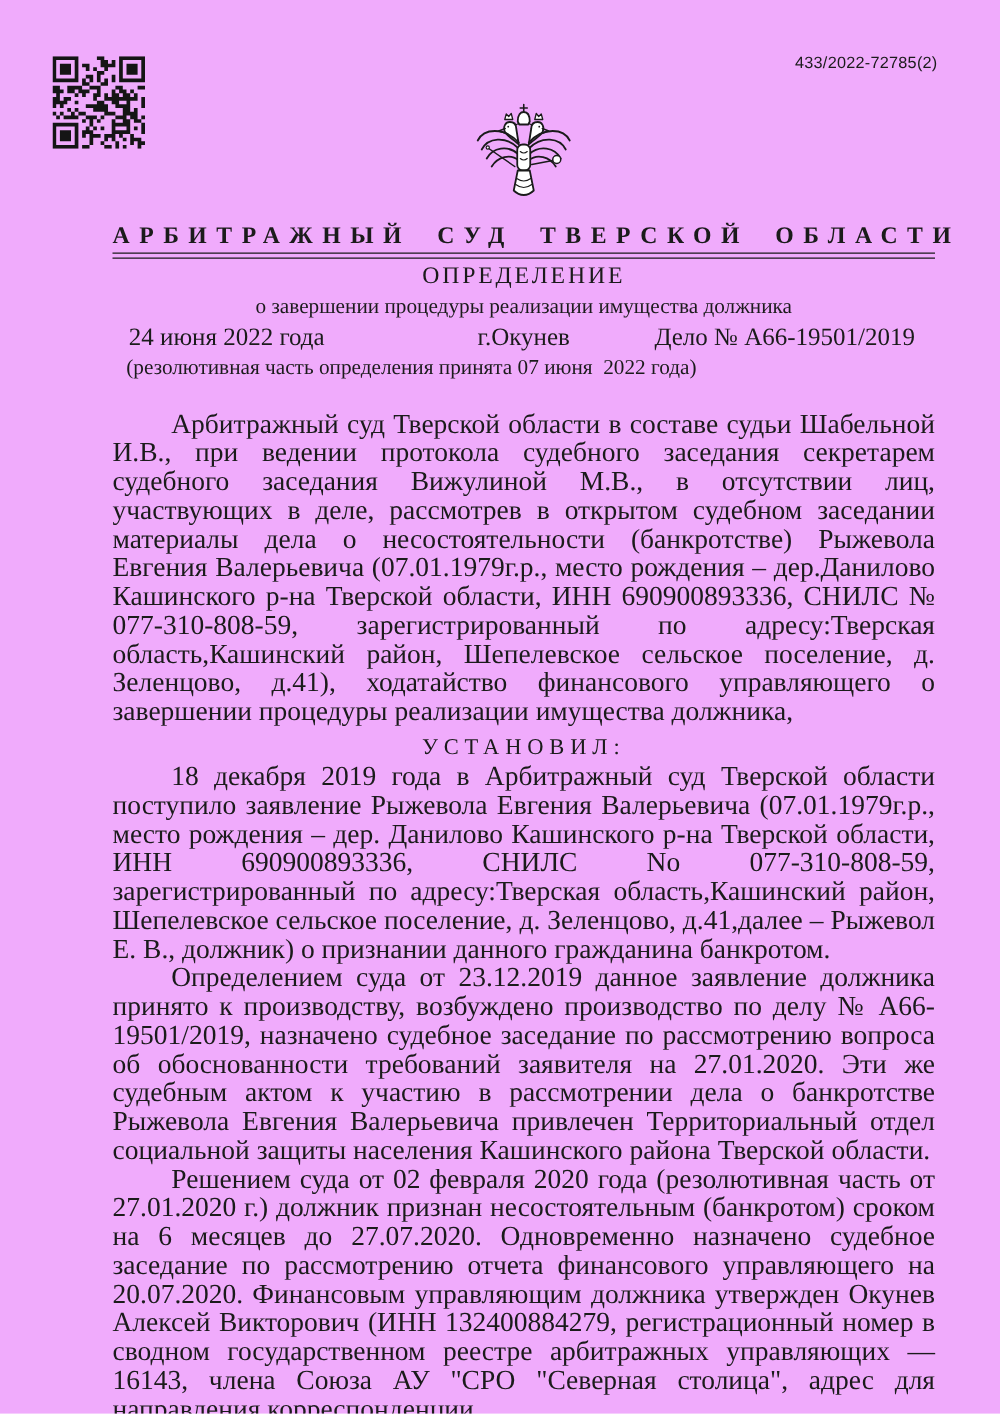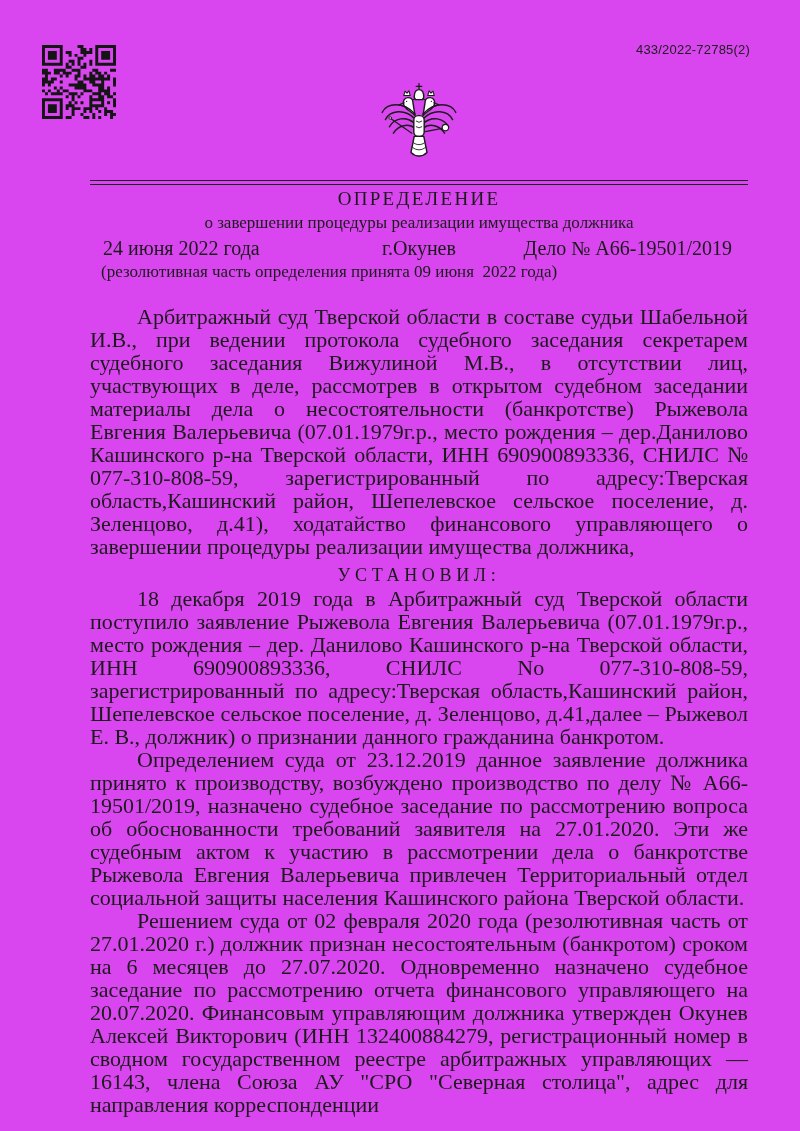--- a/index.html
+++ b/index.html
@@ -1,17 +1,17 @@
 <!DOCTYPE html>
 <html><head>
 <meta charset="utf-8">
 <style>
   html,body{margin:0;padding:0;background:#fff;}
   .page{
-    position:relative;width:800px;height:1131px;background:#d946ef;
+    position:relative;width:800px;height:1131px;background:#f0abfc;
     font-family:"Liberation Serif","DejaVu Serif",serif;color:#1b1b1b;
     overflow:hidden;
   }
   .qr{position:absolute;left:42px;top:45px;width:74px;height:74px;}
   .doc-number{
     position:absolute;top:42px;right:50px;
     font-family:"Liberation Sans","DejaVu Sans",sans-serif;
     font-size:13px;letter-spacing:.2px;
   }
   .content{padding:0 52px 0 90px;}
@@ -93,32 +93,33 @@
 
           <rect x="43.5" y="42" width="13" height="26" rx="5.5" fill="#fff"></rect>
           <path d="M46.5 49 Q50 52 53.5 49 M46.5 56 Q50 59 53.5 56" stroke-width="1.1"></path>
 
           <path d="M44 68 L40 88 C46 94 54 94 60 88 L56 68 Z" fill="#fff"></path>
           <path d="M43 76 Q50 81 57 76 M42 82 Q50 88 58 82" stroke-width="1.1"></path>
         </g>
       </svg>
     </div>
 
+    <div class="court-name">АРБИТРАЖНЫЙ СУД ТВЕРСКОЙ ОБЛАСТИ</div>
     <div class="double-rule"></div>
 
     <div class="doc-type">ОПРЕДЕЛЕНИЕ</div>
     <div class="doc-subtitle">о завершении процедуры реализации имущества должника</div>
 
     <div class="date-row">
       <span class="date-left">24 июня 2022 года</span>
       <span class="date-city">г.Окунев</span>
       <span class="date-case">Дело № А66-19501/2019</span>
     </div>
 
-    <div class="res-note">(резолютивная часть определения принята 09 июня  2022 года)</div>
+    <div class="res-note">(резолютивная часть определения принята 07 июня  2022 года)</div>
 
     <p class="para intro">Арбитражный суд Тверской области в составе судьи Шабельной И.В., при ведении протокола судебного заседания секретарем судебного заседания Вижулиной М.В., в отсутствии лиц, участвующих в деле, рассмотрев в открытом судебном заседании материалы дела о несостоятельности (банкротстве) Рыжевола Евгения Валерьевича (07.01.1979г.р., место рождения – дер.Данилово Кашинского р-на Тверской области, ИНН 690900893336, СНИЛС № 077-310-808-59, зарегистрированный по адресу:Тверская область,Кашинский район, Шепелевское сельское поселение, д. Зеленцово, д.41), ходатайство финансового управляющего о завершении процедуры реализации имущества должника,</p>
 
     <div class="ustanovil">УСТАНОВИЛ:</div>
 
     <p class="para">18 декабря 2019 года в Арбитражный суд Тверской области поступило заявление Рыжевола Евгения Валерьевича (07.01.1979г.р., место рождения – дер. Данилово Кашинского р-на Тверской области, ИНН 690900893336, СНИЛС No 077-310-808-59, зарегистрированный по адресу:Тверская область,Кашинский район, Шепелевское сельское поселение, д. Зеленцово, д.41,далее – Рыжевол Е. В., должник) о признании данного гражданина банкротом.</p>
     <p class="para">Определением суда от 23.12.2019 данное заявление должника принято к производству, возбуждено производство по делу № А66-19501/2019, назначено судебное заседание по рассмотрению вопроса об обоснованности требований заявителя на 27.01.2020. Эти же судебным актом к участию в рассмотрении дела о банкротстве Рыжевола Евгения Валерьевича привлечен Территориальный отдел социальной защиты населения Кашинского района Тверской области.</p>
     <p class="para">Решением суда от 02 февраля 2020 года (резолютивная часть от 27.01.2020 г.) должник признан несостоятельным (банкротом) сроком на 6 месяцев до 27.07.2020. Одновременно назначено судебное заседание по рассмотрению отчета финансового управляющего на 20.07.2020. Финансовым управляющим должника утвержден Окунев Алексей Викторович (ИНН 132400884279, регистрационный номер в сводном государственном реестре арбитражных управляющих — 16143, члена Союза АУ "СРО "Северная столица", адрес для направления корреспонденции</p>
 
   </div>

